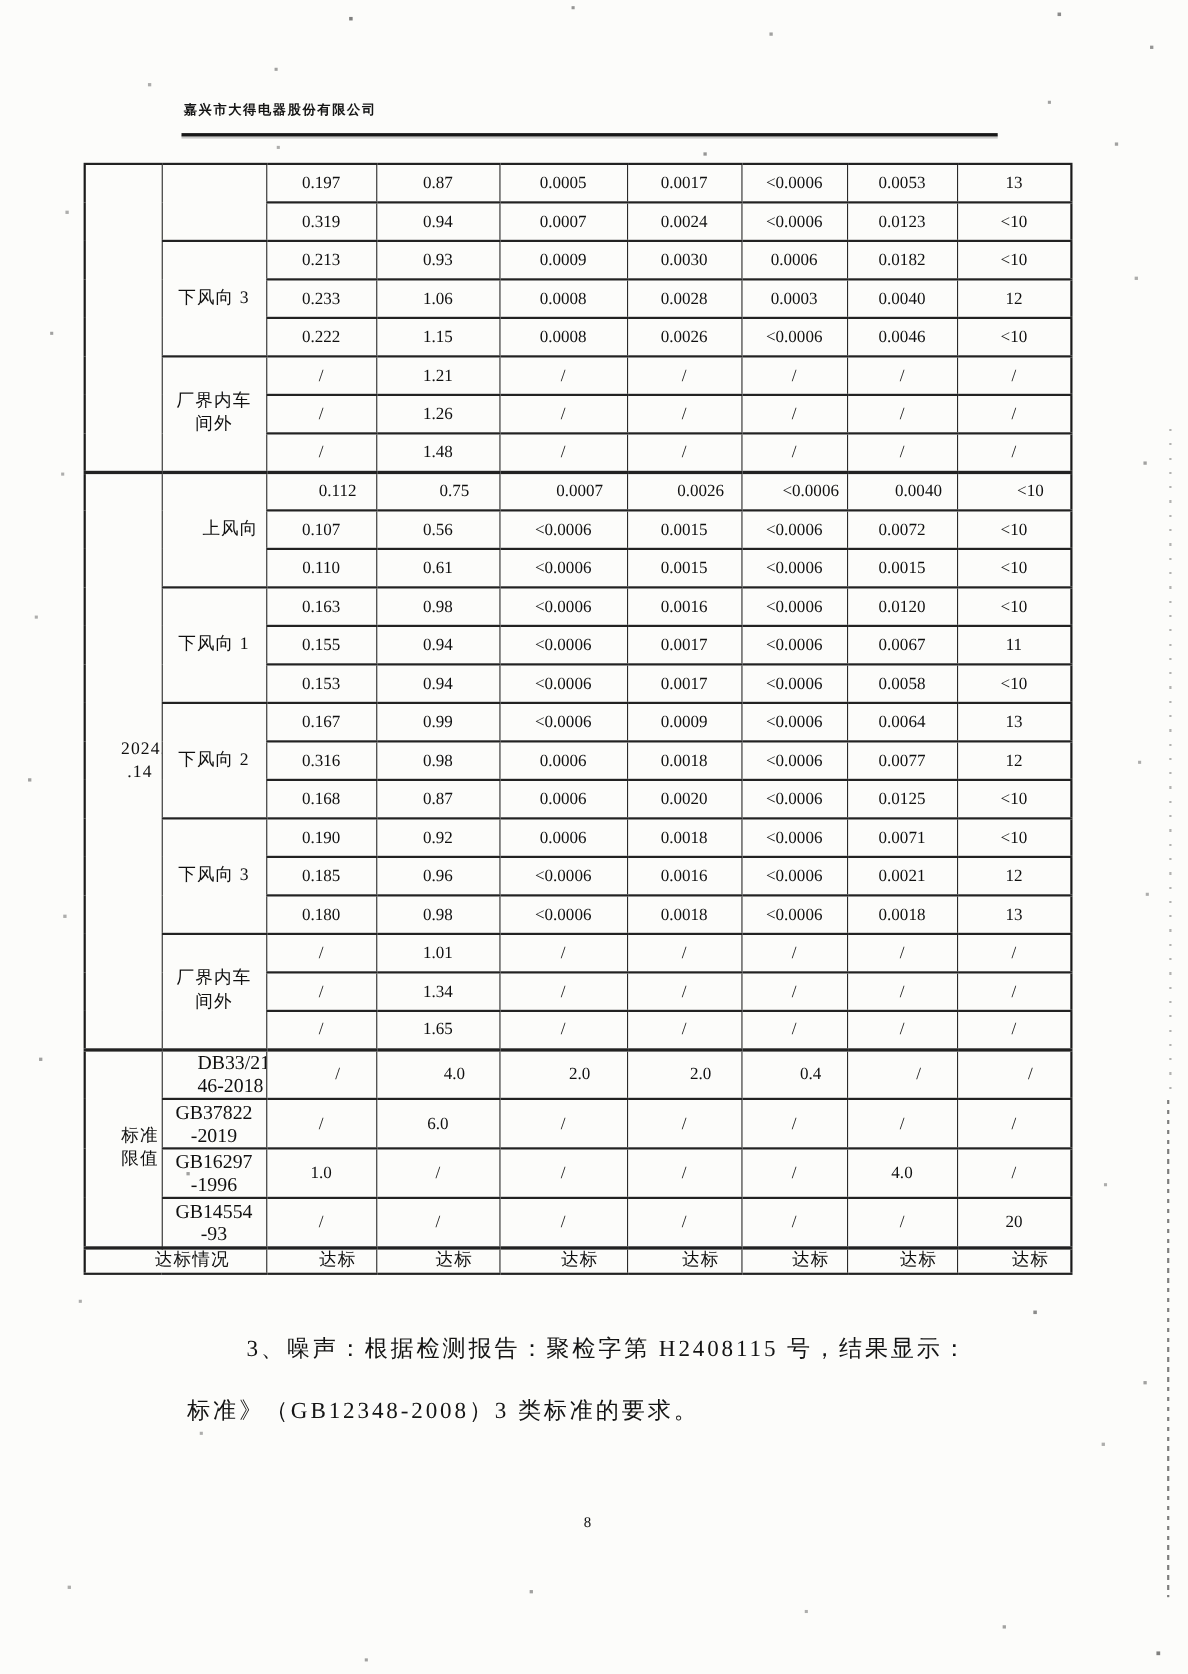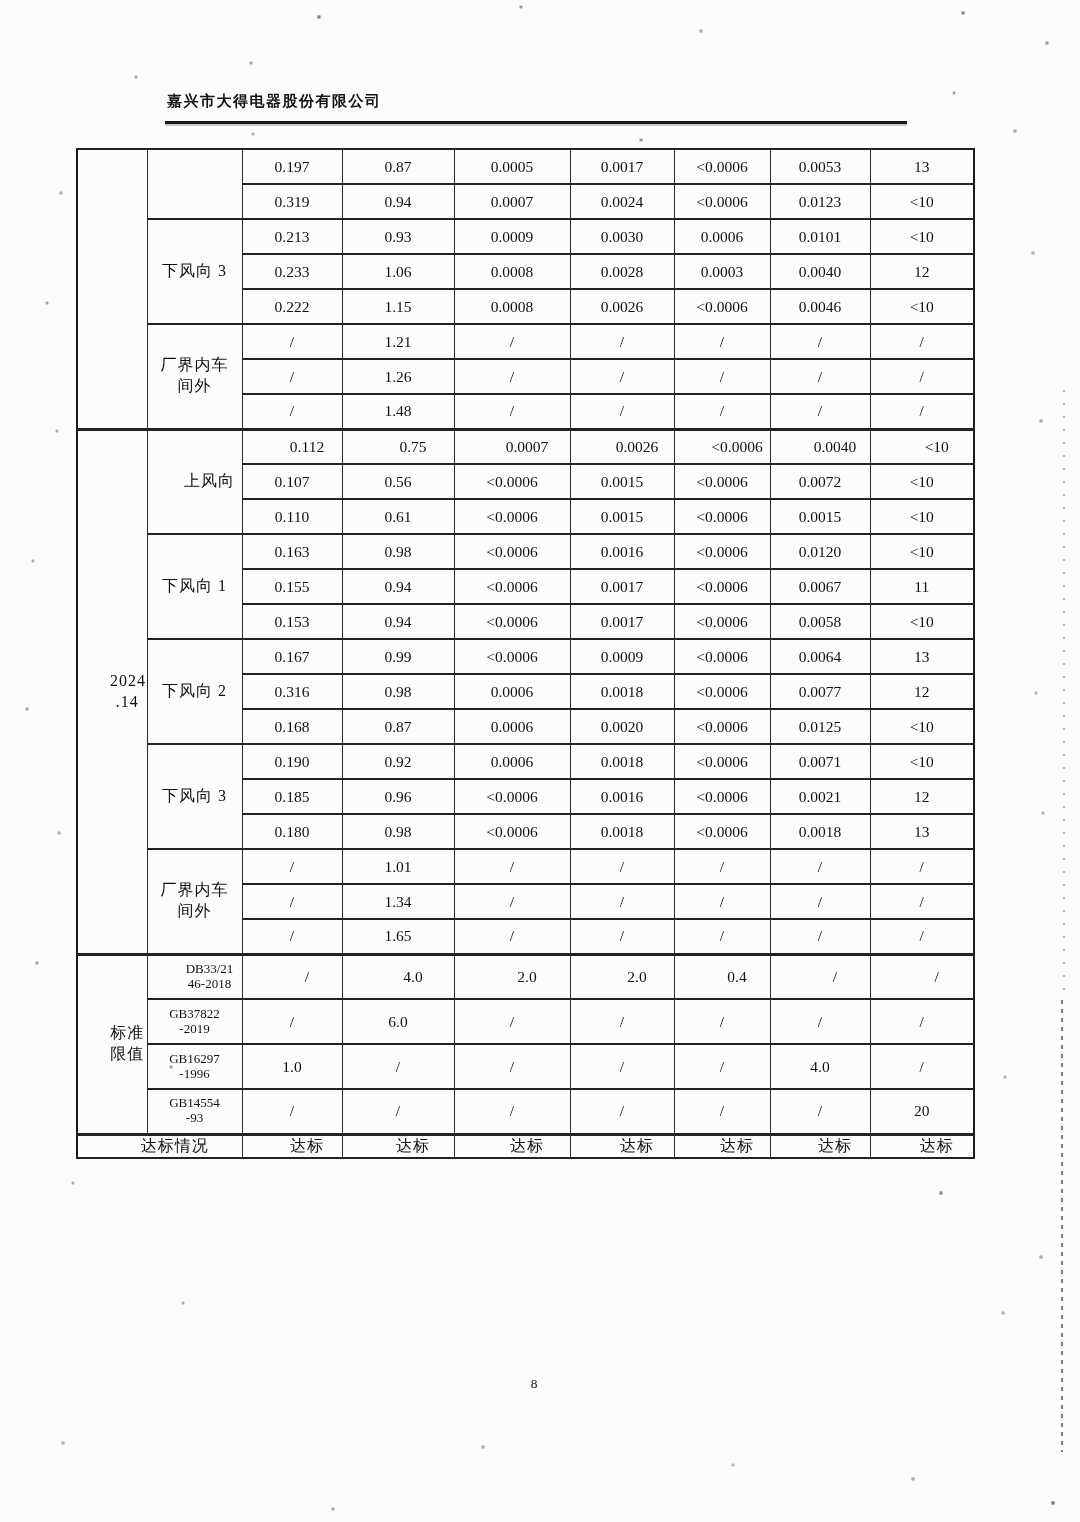--- a/index.html
+++ b/index.html
@@ -8,21 +8,21 @@
     width:1080px;height:1522px;
     margin:0 auto;
     background:#fcfcfa;
     color:#141414;
     font-family:"Liberation Serif","DejaVu Serif",serif;
     overflow:hidden;
   }
   
   .header-title{
     position:absolute;left:167px;top:92px;
-    font-size:15px;font-weight:bold;letter-spacing:1.5px;
+    font-size:12px;font-weight:bold;letter-spacing:1.5px;
     white-space:nowrap;
   }
   .header-rule{
     position:absolute;left:165px;top:121px;width:742px;height:2.5px;
     background:#181818;
     box-shadow:0 2px 0 rgba(110,110,110,.35);
   }
   
   .monitor-table{
     position:absolute;left:76px;top:148px;
@@ -43,21 +43,21 @@
     overflow:hidden;
   }
   .monitor-table tr{height:35px;}
   .monitor-table tr.tall{height:45px;}
   .monitor-table tr.last{height:24px;}
   .monitor-table tr.sect td{border-top-width:3px;padding-left:32px;}
   .monitor-table td.lbl{
     font-size:16px;line-height:1.3;white-space:pre-line;letter-spacing:1px;
   }
   .monitor-table td.std{
-    font-size:13px;line-height:1.15;white-space:pre-line;letter-spacing:0;
+    font-size:18px;line-height:1.15;white-space:pre-line;letter-spacing:0;
   }
   
   .paragraph{
     position:absolute;left:170px;top:1198px;width:745px;
   }
   .para-line{
     height:56px;line-height:56px;
     font-size:21px;letter-spacing:2.6px;
     white-space:nowrap;
   }
@@ -157,21 +157,21 @@
           <td>0.0123</td>
           <td>&lt;10</td>
         </tr>
         <tr>
           <td rowspan="3" class="lbl">下风向 3</td>
           <td>0.213</td>
           <td>0.93</td>
           <td>0.0009</td>
           <td>0.0030</td>
           <td>0.0006</td>
-          <td>0.0101</td>
+          <td>0.0182</td>
           <td>&lt;10</td>
         </tr>
         <tr>
           <td>0.233</td>
           <td>1.06</td>
           <td>0.0008</td>
           <td>0.0028</td>
           <td>0.0003</td>
           <td>0.0040</td>
           <td>12</td>
@@ -410,20 +410,22 @@
           <td class="lbl">达标</td>
           <td class="lbl">达标</td>
           <td class="lbl">达标</td>
           <td class="lbl">达标</td>
           <td class="lbl">达标</td>
         </tr>
       </tbody>
   </table>
 
   <div class="paragraph">
+    <div class="para-line indent">3、噪声：根据检测报告：聚检字第 H2408115 号，结果显示：</div>
+    <div class="para-line">标准》（GB12348-2008）3 类标准的要求。</div>
   </div>
 
   <div class="page-number">8</div>
 
   <div class="scan-noise"></div>
   <div class="streak-upper"></div>
   <div class="streak-lower"></div>
 
 </div>
 

